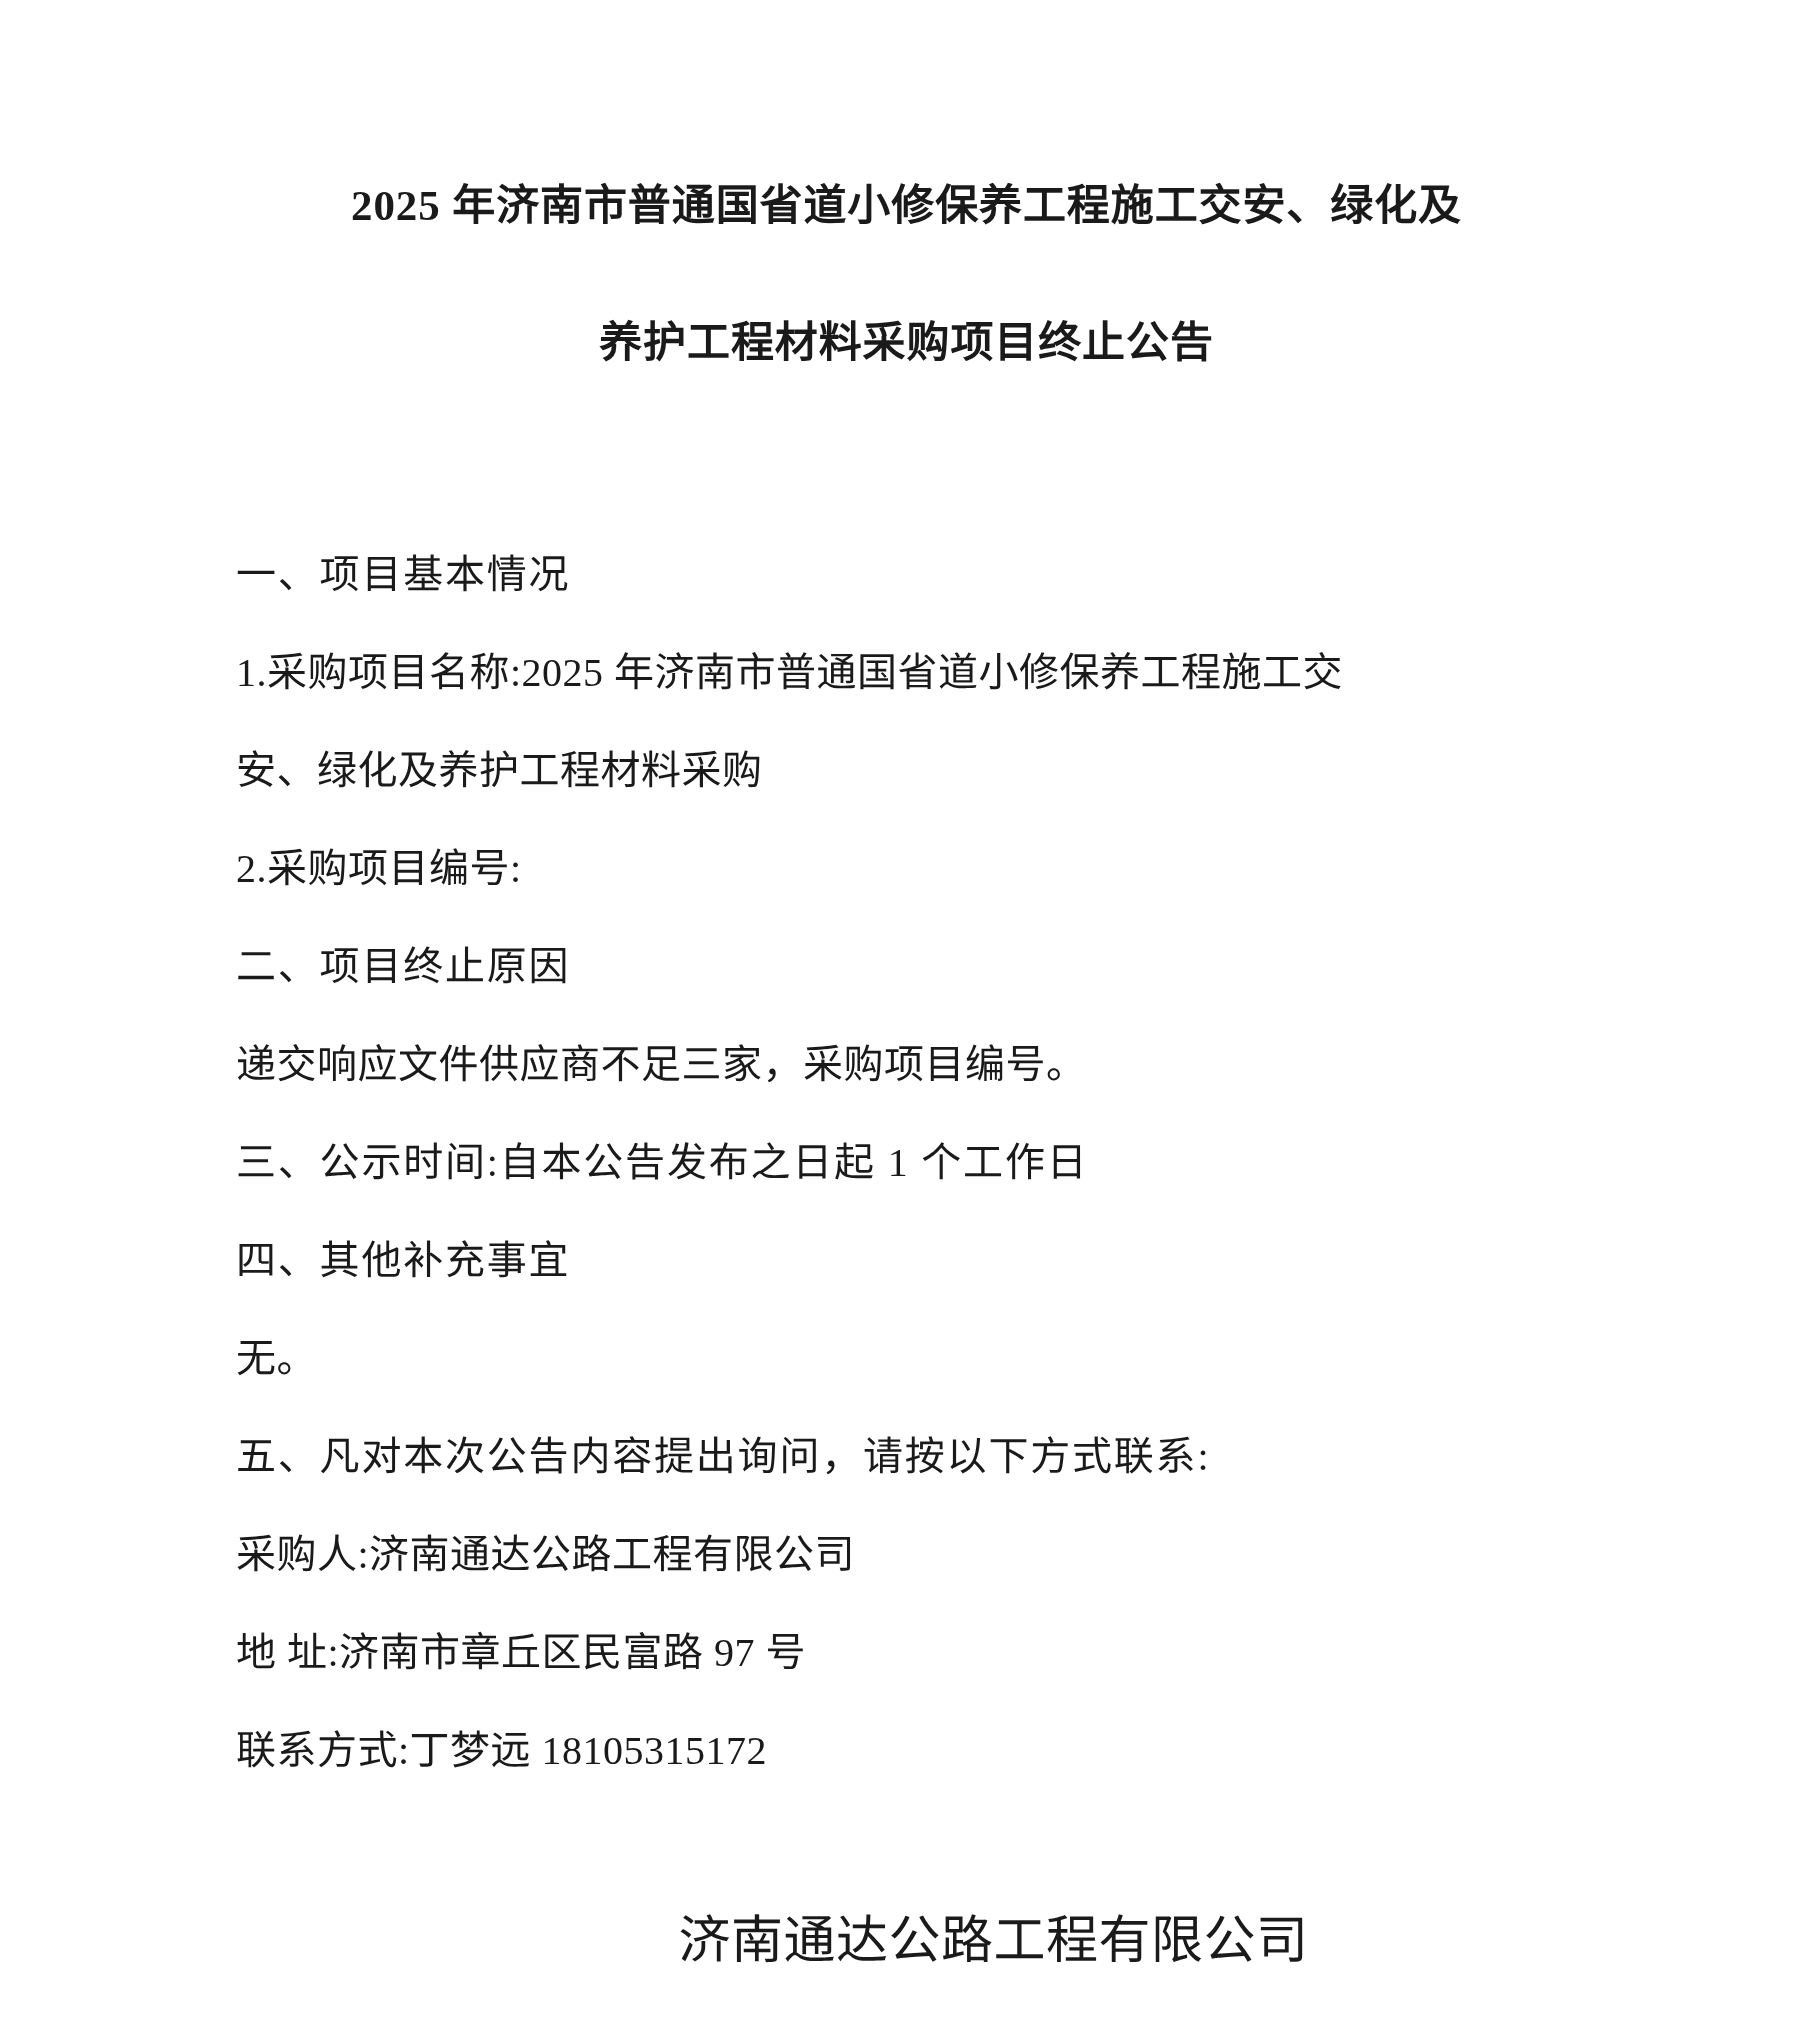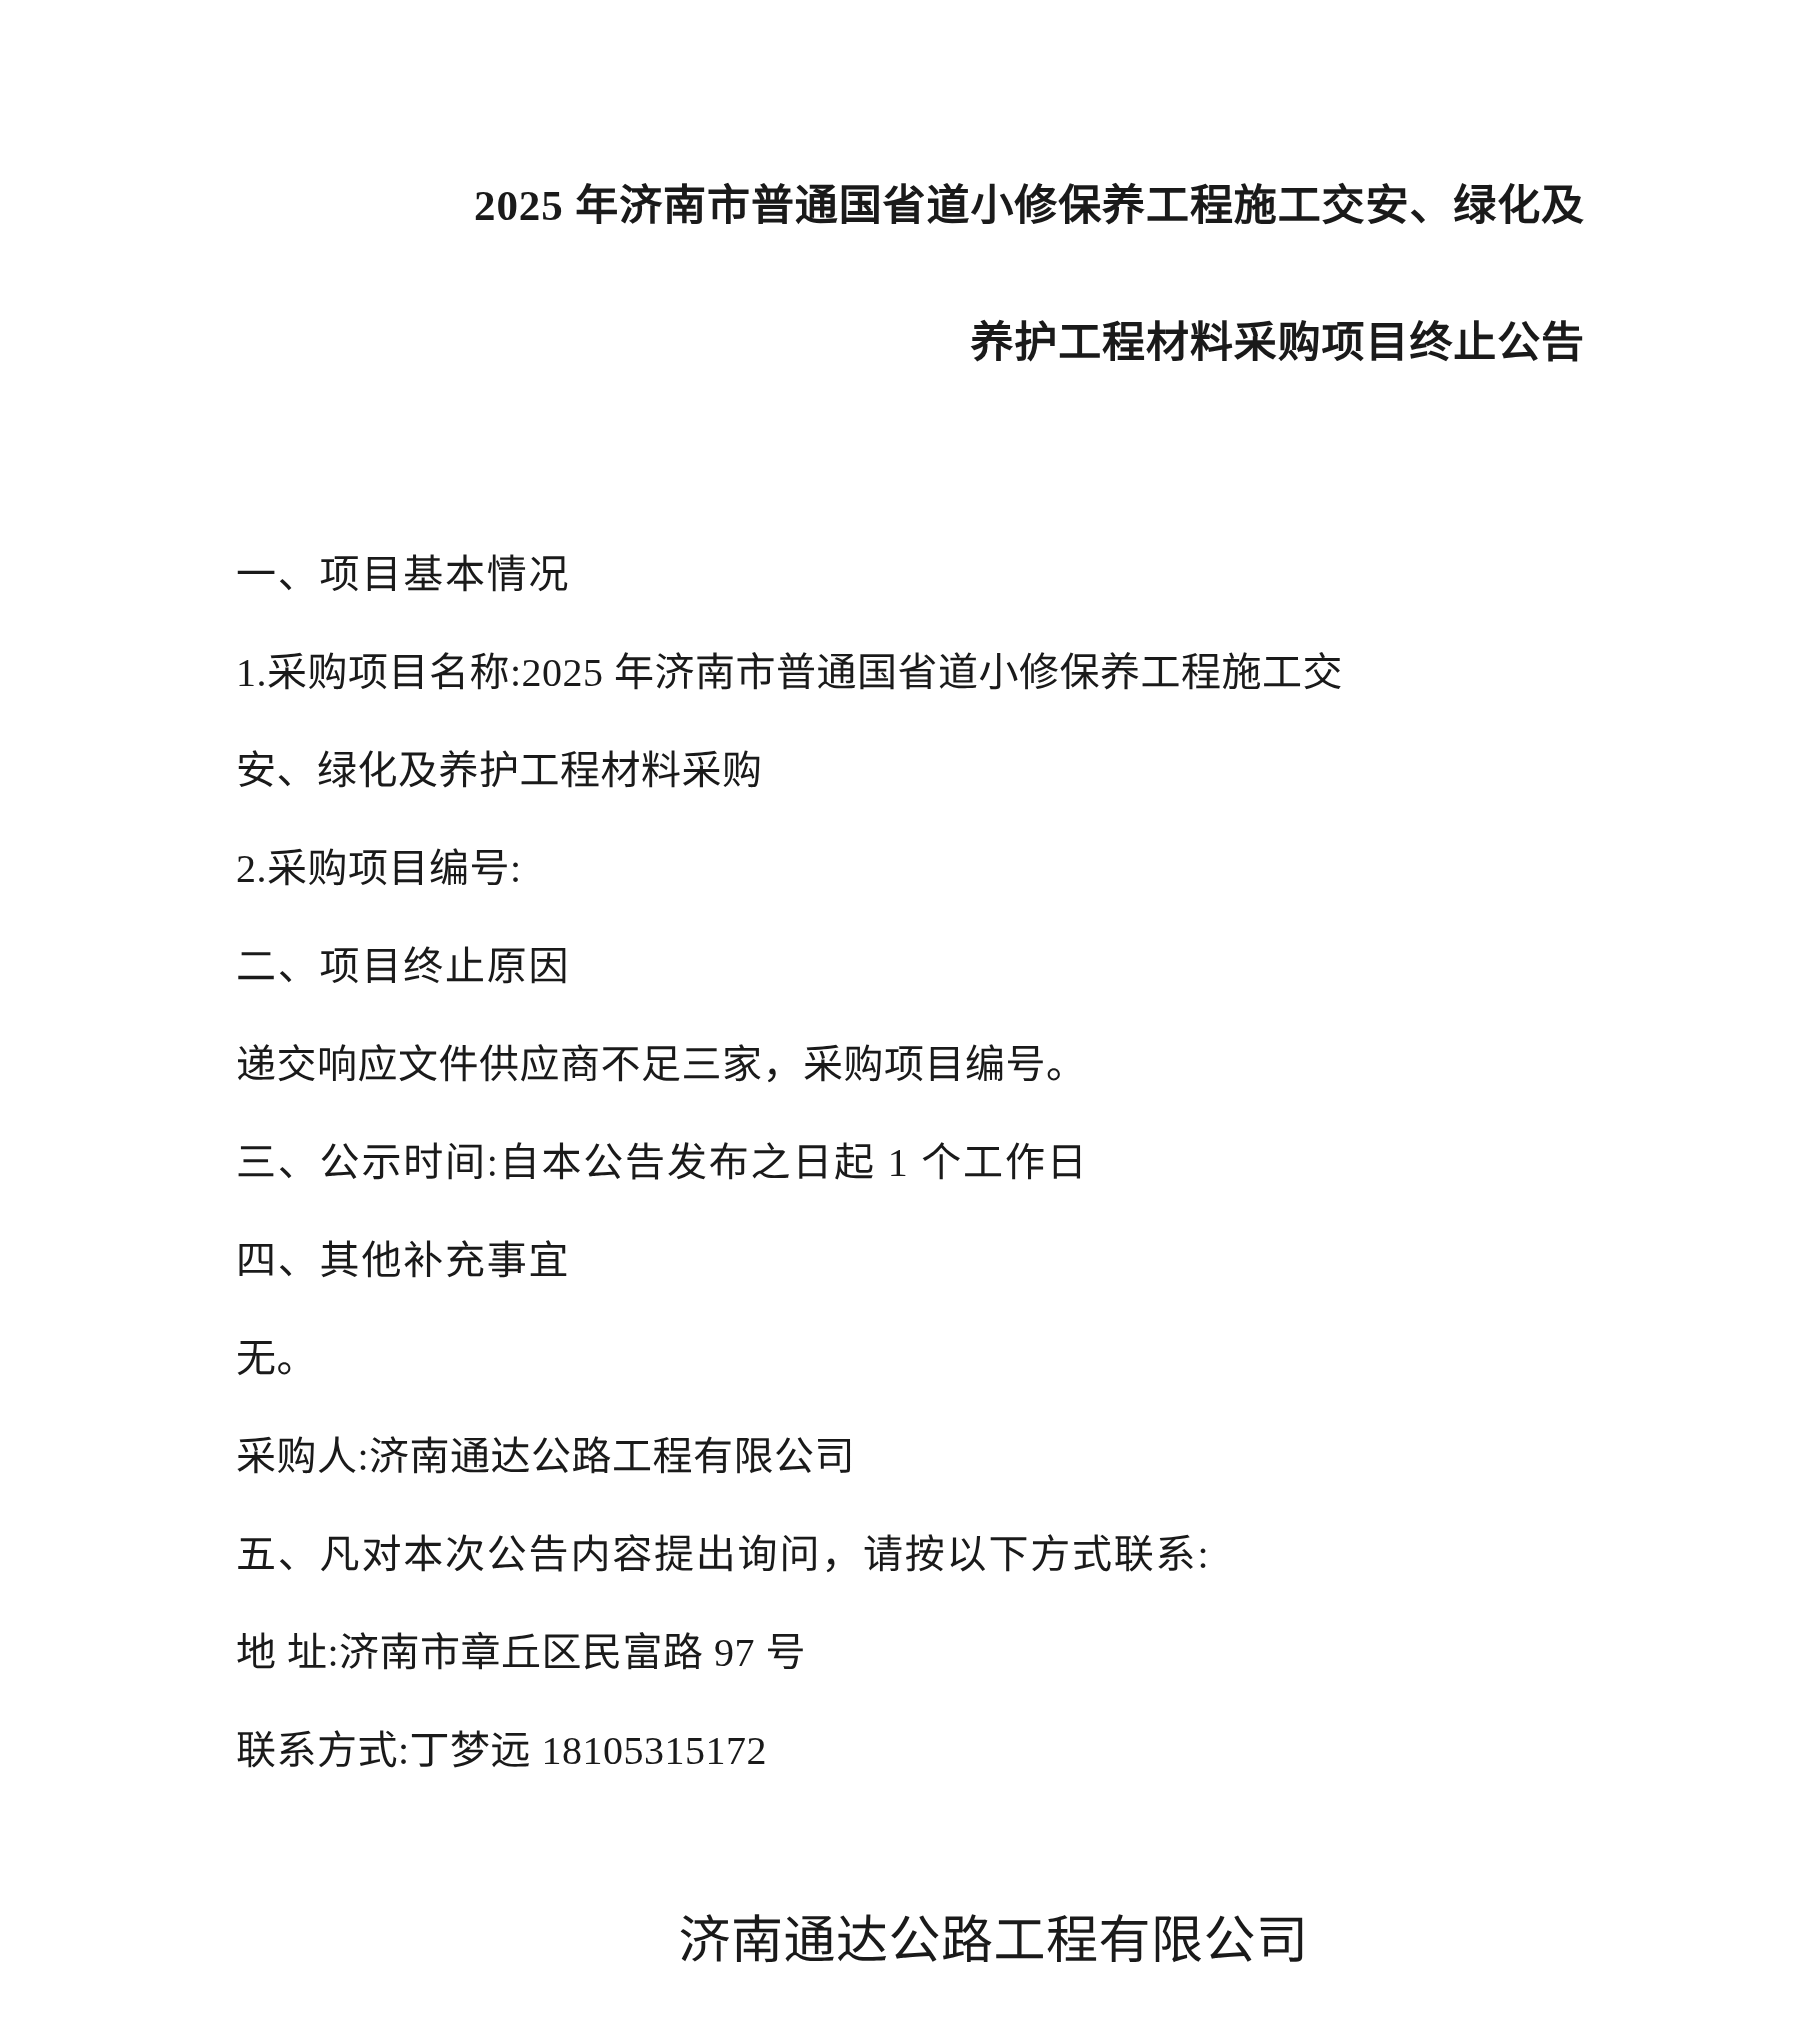--- a/index.html
+++ b/index.html
@@ -15,21 +15,21 @@
     -webkit-font-smoothing: antialiased;
   }
   .page {
     width: 1813px;
     min-height: 2024px;
     box-sizing: border-box;
     padding: 137px 228px 73px 228px;
     position: relative;
   }
   .doc-title {
-    text-align: right;
+    text-align: center;
     font-weight: bold;
     font-size: 43px;
     line-height: 137px;
     letter-spacing: 0.9px;
     margin: 0;
   }
   .title-line {
     display: block;
     white-space: nowrap;
   }
@@ -76,22 +76,22 @@
   <div class="body-block">
     <p class="para section-head">一、项目基本情况</p>
     <p class="para">1.采购项目名称:2025 年济南市普通国省道小修保养工程施工交</p>
     <p class="para">安、绿化及养护工程材料采购</p>
     <p class="para">2.采购项目编号:</p>
     <p class="para section-head">二、项目终止原因</p>
     <p class="para">递交响应文件供应商不足三家，采购项目编号。</p>
     <p class="para section-head">三、公示时间:自本公告发布之日起 1 个工作日</p>
     <p class="para section-head">四、其他补充事宜</p>
     <p class="para">无。</p>
+    <p class="para section-head">五、凡对本次公告内容提出询问，请按以下方式联系:</p>
     <p class="para">采购人:济南通达公路工程有限公司</p>
-    <p class="para section-head">五、凡对本次公告内容提出询问，请按以下方式联系:</p>
     <p class="para">地  址:济南市章丘区民富路 97 号</p>
     <p class="para">联系方式:丁梦远  18105315172</p>
   </div>
 
   <div class="signature-wrap">
     <span class="signature">济南通达公路工程有限公司</span>
   </div>
 
 </div>
 

